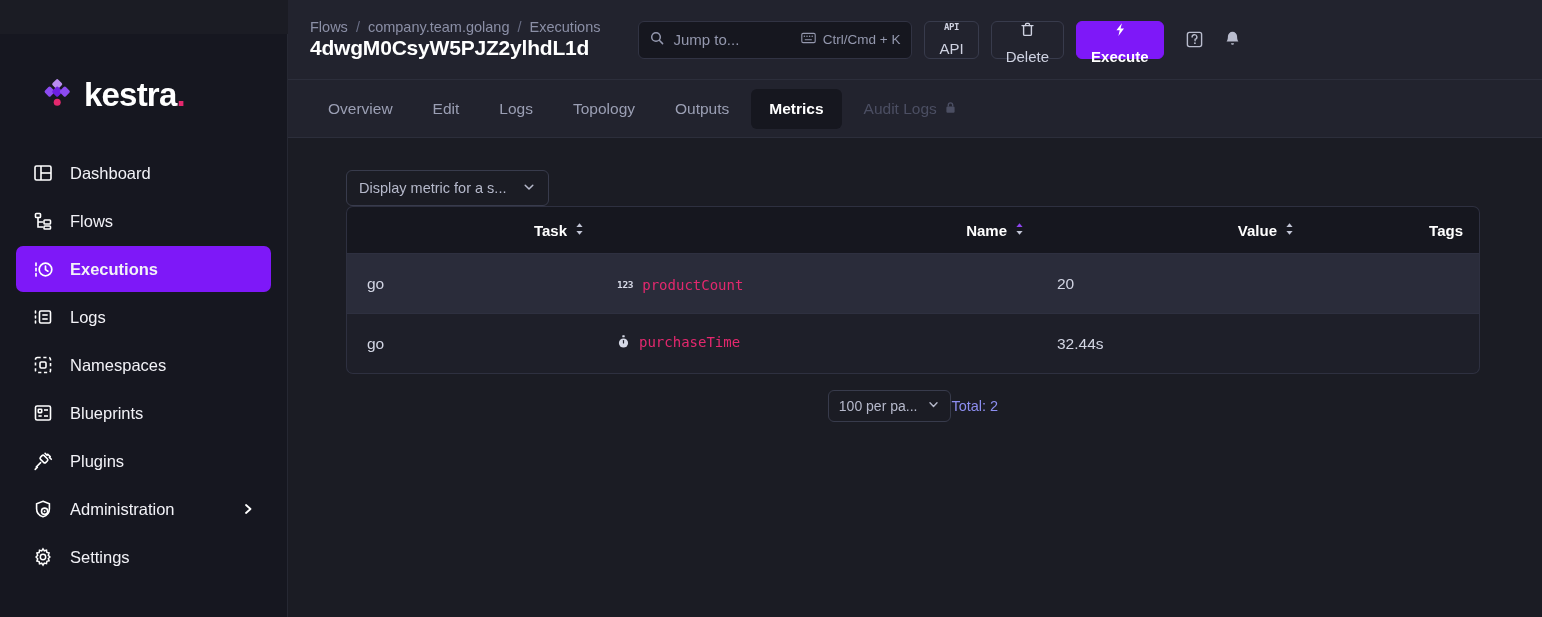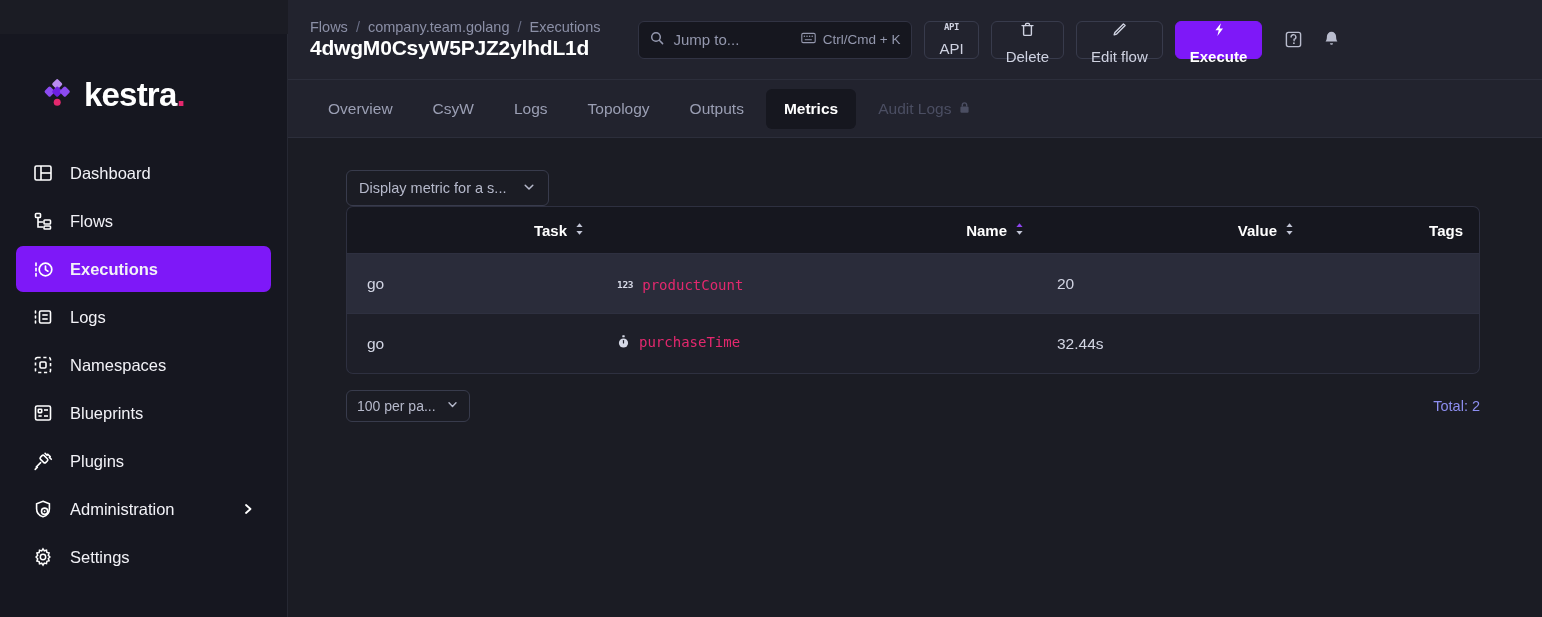--- a/index.html
+++ b/index.html
@@ -123,21 +123,21 @@
   table.metrics tbody tr:last-child td:first-child { border-bottom-left-radius: 7px; }
   table.metrics tbody tr:last-child td:last-child { border-bottom-right-radius: 7px; }
 
   .metric-name { display: inline-flex; align-items: center; gap: 9px; }
   .metric-name .mlabel {
     font-family: "DejaVu Sans Mono", monospace; font-size: 14px; color: #e4286e;
   }
   .mtype-icon { color: #c9ccdb; display: flex; align-items: center; }
   .num-icon { font-family: "DejaVu Sans Mono", monospace; font-size: 9.5px; font-weight: 700; color: #d6d9e6; letter-spacing: -0.3px; }
 
-  .tablefoot { display: flex; align-items: center; justify-content: space-between; margin-top: 16px; }
+  .tablefoot { display: flex; align-items: center; justify-content: center; margin-top: 16px; }
   .total { color: #8d8ef0; font-size: 14.5px; }
 
   .col-task { width: 255px; }
   .col-name { width: 440px; }
   .col-value { width: 270px; }
   .col-tags { width: auto; }
 </style>
 </head>
 <body>
 
@@ -325,28 +325,20 @@
         <span>
           <svg width="15" height="15" viewBox="0 0 15 15" fill="none" stroke="#cfd2e1" stroke-width="1.4" stroke-linecap="round">
             <line x1="2" y1="3.6" x2="13" y2="3.6"></line>
               <path d="M3.6 3.6v8.6a1.2 1.2 0 0 0 1.2 1.2h5.4a1.2 1.2 0 0 0 1.2-1.2V3.6"></path>
               <path d="M5.6 3.6V2.3a.9.9 0 0 1 .9-.9h2a.9.9 0 0 1 .9.9v1.3"></path>
           </svg>
         </span>
         <span>Delete</span>
       </button>
 
-      <button class="tbtn">
-        <span>
-          <svg width="15" height="15" viewBox="0 0 15 15" fill="none" stroke="#cfd2e1" stroke-width="1.4" stroke-linecap="round" stroke-linejoin="round">
-            <path d="M11.4 1.9l1.7 1.7-8.5 8.5-2.4.7.7-2.4z"></path>
-          </svg>
-        </span>
-        <span>Edit flow</span>
-      </button>
 
       <button class="tbtn primary">
         <span>
           <svg width="14" height="15" viewBox="0 0 14 15" fill="#ffffff">
               <path d="M8.9 1.2L3.4 8.3h3.3l-1.3 5.6 5.6-7.3H7.6z"></path>
             </svg>
         </span>
         <span>Execute</span>
       </button>
 
@@ -364,21 +356,21 @@
           <path d="M8 13.2h3a1.5 1.5 0 0 1-3 0z"></path>
         </svg>
       </div>
     </div>
 
     <div class="tabbar">
       <div class="tab">
           <span>Overview</span>
         </div>
       <div class="tab">
-          <span>CsyW</span>
+          <span>Edit</span>
         </div>
       <div class="tab">
           <span>Logs</span>
         </div>
       <div class="tab">
           <span>Topology</span>
         </div>
       <div class="tab">
           <span>Outputs</span>
         </div>

